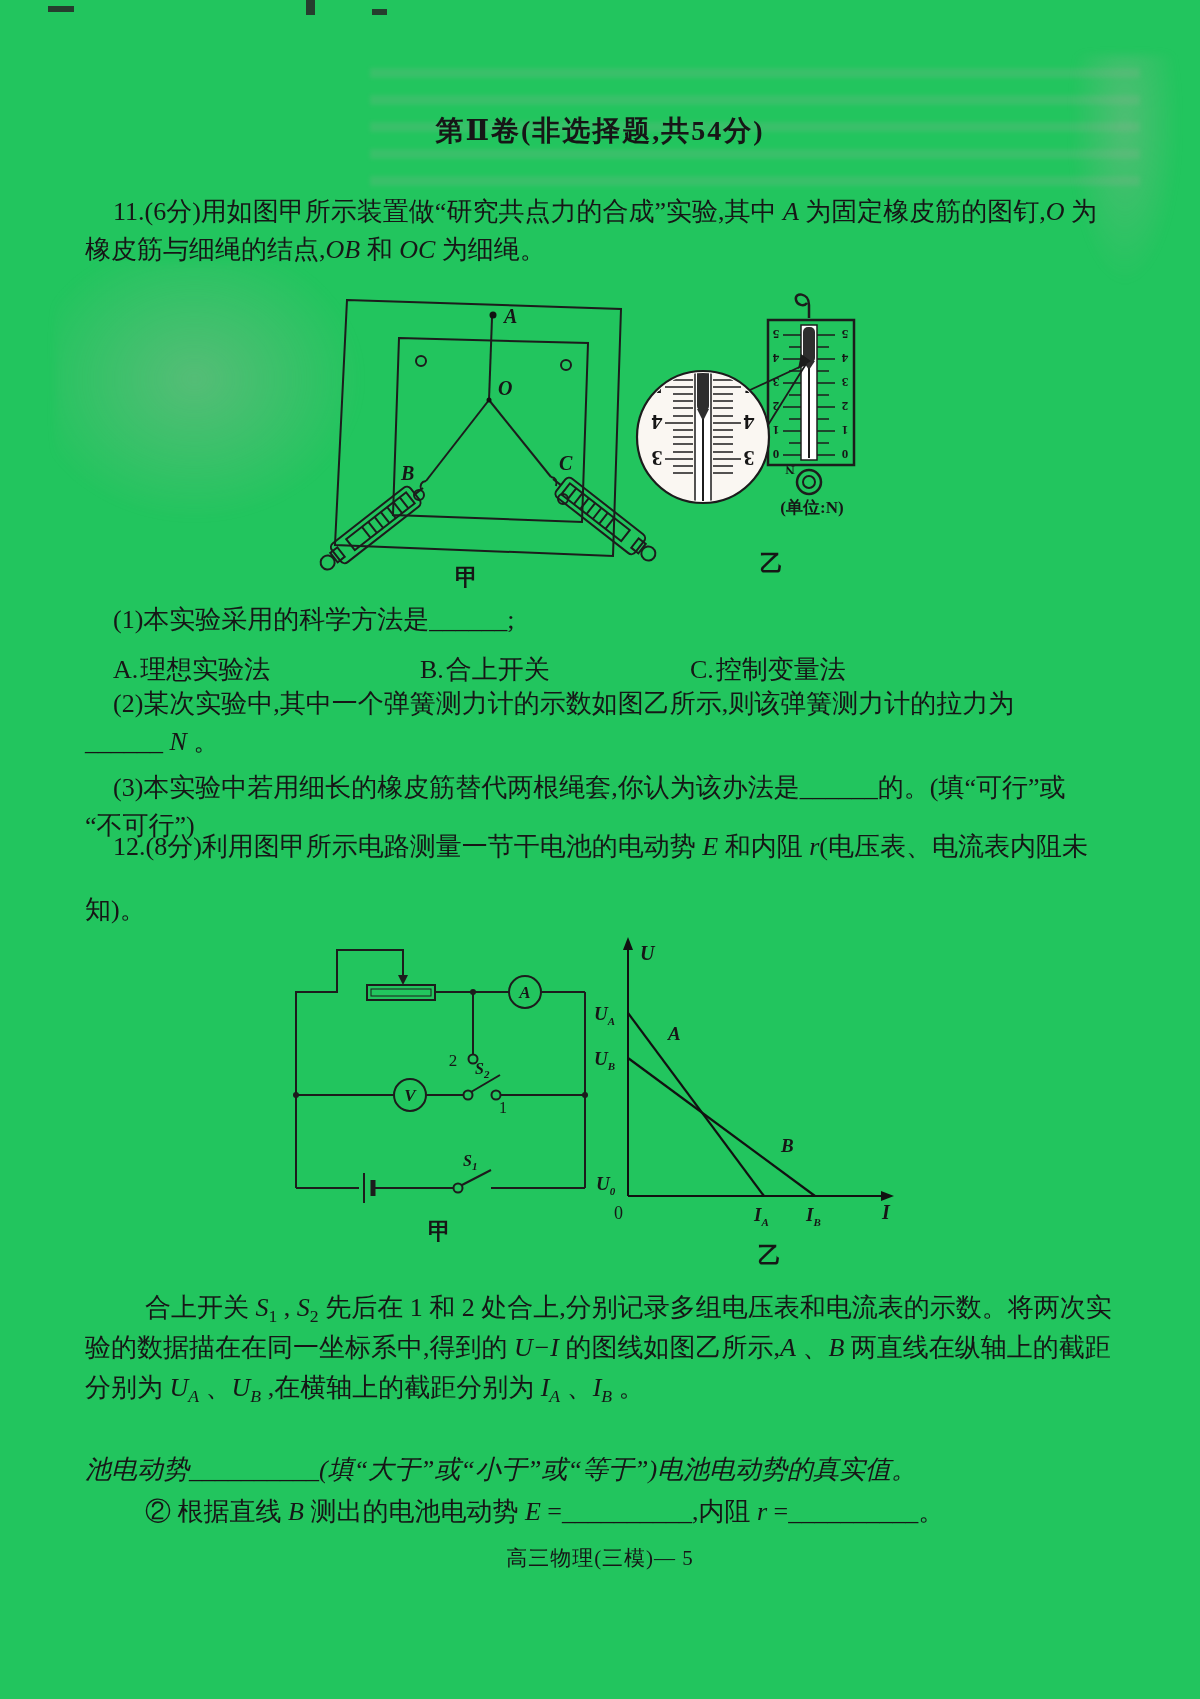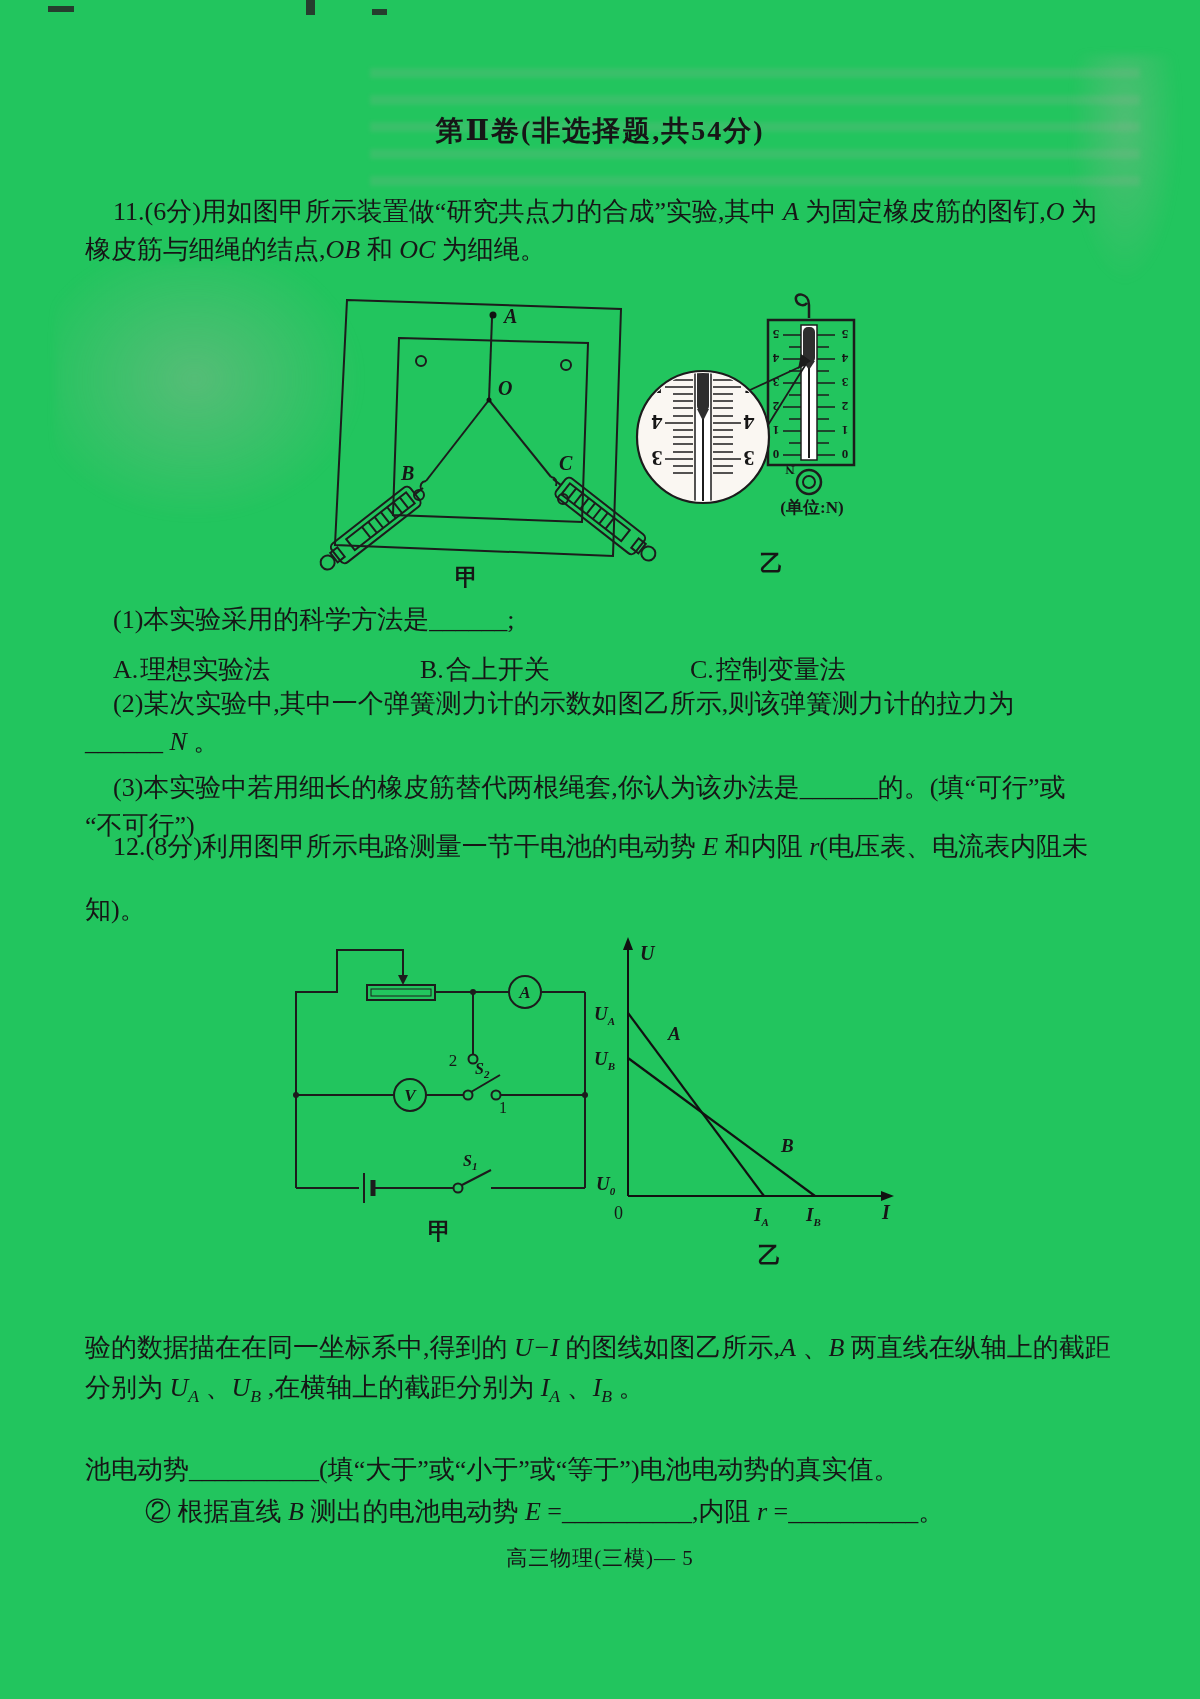--- a/index.html
+++ b/index.html
@@ -207,20 +207,21 @@
     <text x="16" y="92" class="svgit" font-size="19"><tspan>U</tspan><tspan class="ss" dy="5">A</tspan></text>
     <text x="16" y="137" class="svgit" font-size="19"><tspan>U</tspan><tspan class="ss" dy="5">B</tspan></text>
     <text x="18" y="262" class="svgit" font-size="19"><tspan>U</tspan><tspan class="ss" dy="5">0</tspan></text>
     <text x="176" y="293" class="svgit" font-size="19"><tspan>I</tspan><tspan class="ss" dy="5">A</tspan></text>
     <text x="228" y="293" class="svgit" font-size="19"><tspan>I</tspan><tspan class="ss" dy="5">B</tspan></text>
     <text x="90" y="112" class="svgit" font-size="19">A</text>
     <text x="203" y="224" class="svgit" font-size="19">B</text>
   </svg>
   <div class="caption" style="left:758px;top:1240px;">乙</div>
 
+  <div class="ln" style="left:145px;top:1292px;"><span>合上开关 </span><span class="it">S</span><sub>1</sub><span> , </span><span class="it">S</span><sub>2</sub><span> 先后在 1 和 2 处合上,分别记录多组电压表和电流表的示数。将两次实</span></div>
   <div class="ln" style="left:85px;top:1332px;"><span>验的数据描在在同一坐标系中,得到的 </span><span class="it">U−I</span><span> 的图线如图乙所示,</span><span class="it">A</span><span> 、</span><span class="it">B</span><span> 两直线在纵轴上的截距</span></div>
   <div class="ln" style="left:85px;top:1372px;"><span>分别为 </span><span class="it">U</span><sub class="it">A</sub><span> 、</span><span class="it">U</span><sub class="it">B</sub><span> ,在横轴上的截距分别为 </span><span class="it">I</span><sub class="it">A</sub><span> 、</span><span class="it">I</span><sub class="it">B</sub><span> 。</span></div>
-  <div class="ln" style="left:85px;top:1454px;"><span>池电动势__________(填“大于”或“小于”或“等于”)电池电动势的真实值。</span></div>
+  <div class="ln" style="left:85px;top:1454px;font-style:italic;"><span>池电动势__________(填“大于”或“小于”或“等于”)电池电动势的真实值。</span></div>
   <div class="ln" style="left:145px;top:1496px;"><span>② 根据直线 </span><span class="it">B</span><span> 测出的电池电动势 </span><span class="it">E</span><span> =__________,内阻 </span><span class="it">r</span><span> =__________。</span></div>
 
   <div class="footer">高三物理(三模)— 5</div>
 
 </div>
 
 </body></html>

